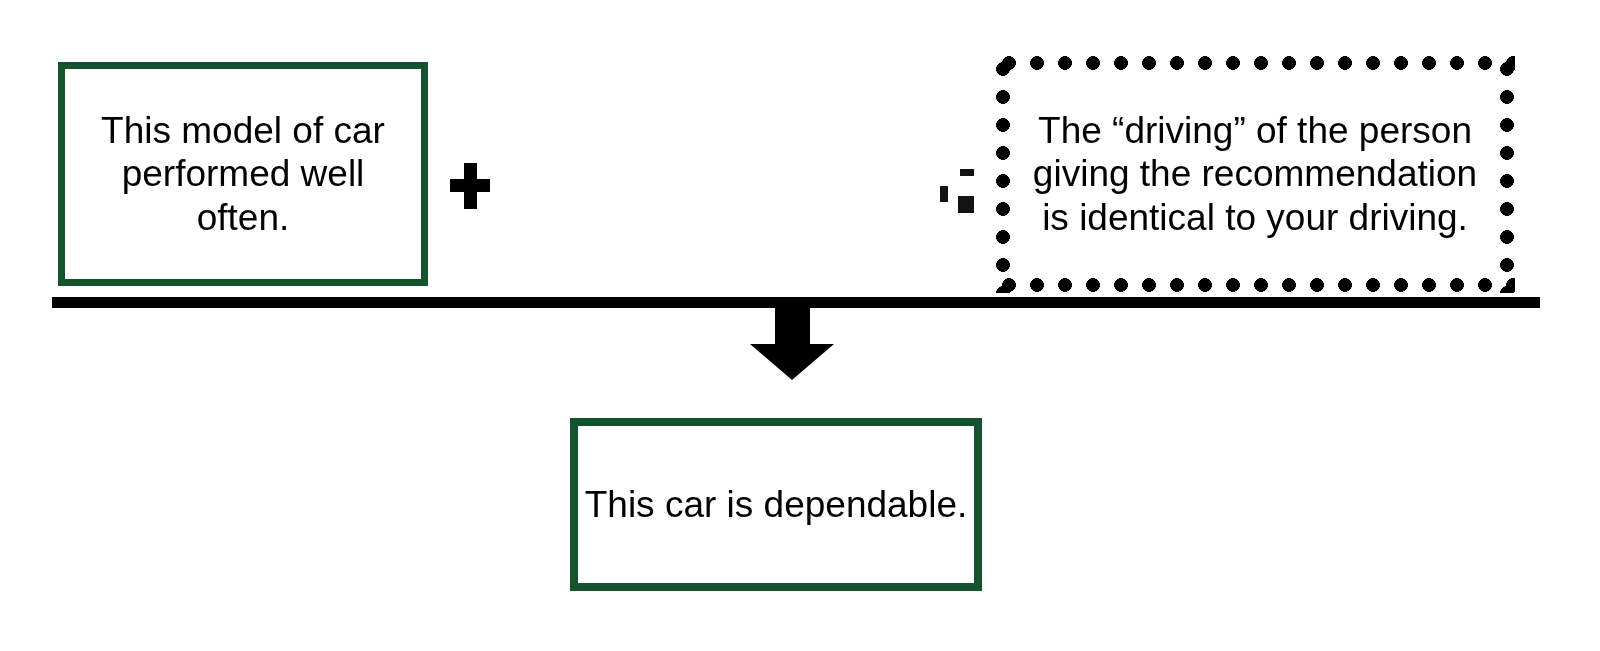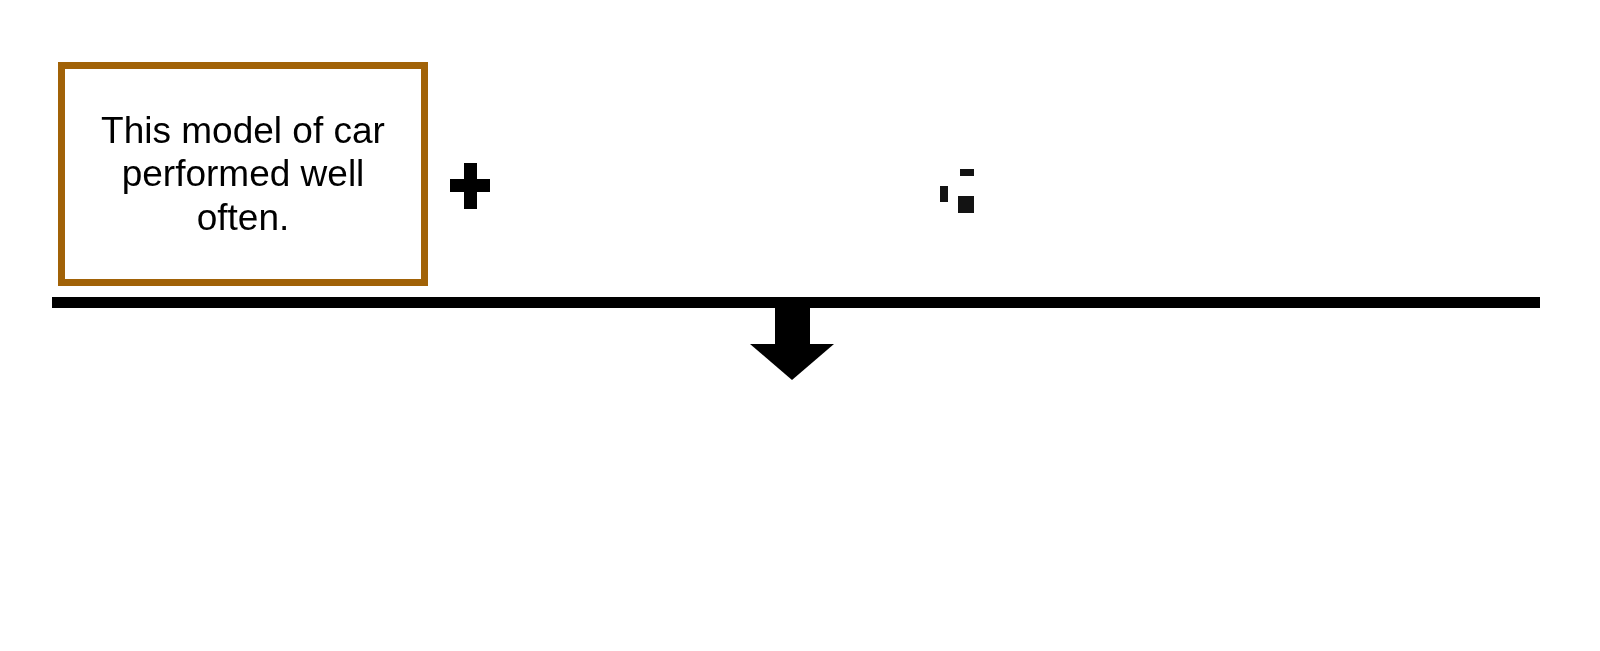--- a/index.html
+++ b/index.html
@@ -34,21 +34,21 @@
 
   .box .txt {
     display: block;
     line-height: 1.18;
     white-space: pre-line;
     padding: 0 6px;
   }
 
   
   .solid {
-    border: 7px solid #a16207;
+    border: 7px solid #14532d;
   }
 
   
   .dotted {
     border: none;
     background-color: #ffffff;
     background-repeat: repeat-x, repeat-x, repeat-y, repeat-y;
     background-size: 28px 16px, 28px 16px, 16px 28px, 16px 28px;
   }
 
@@ -188,22 +188,28 @@
     <span class="bar-v"></span>
   </div>
 
 
   <div id="plus-2" class="plus">
     <span class="frag f1"></span>
     <span class="frag f2"></span>
     <span class="frag f3"></span>
   </div>
 
+  <div id="assumption-2" class="box dotted">
+    <span class="txt">The “driving” of the person giving the recommendation is identical to your driving.</span>
+  </div>
 
   <div id="inference-line"></div>
 
   <div id="conclusion-arrow">
     <span class="shaft"></span>
     <span class="head"></span>
   </div>
 
+  <div id="conclusion" class="box solid">
+    <span class="txt">This car is dependable.</span>
+  </div>
 
 </div>
 
 </body></html>

